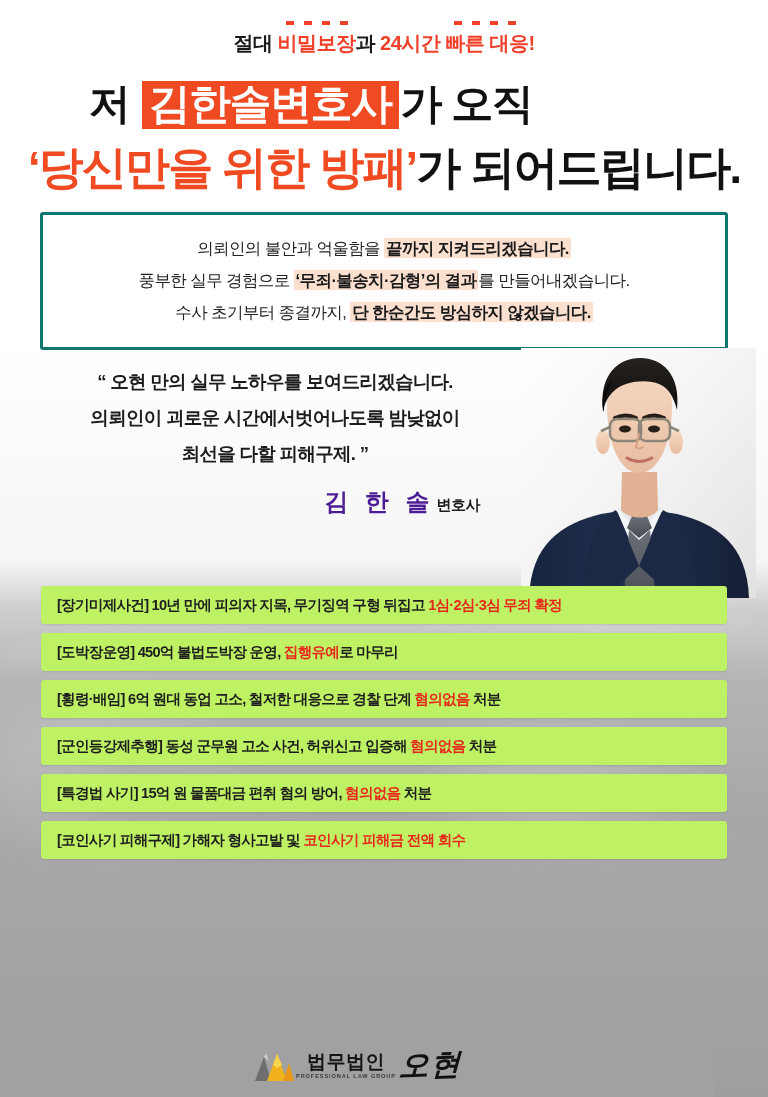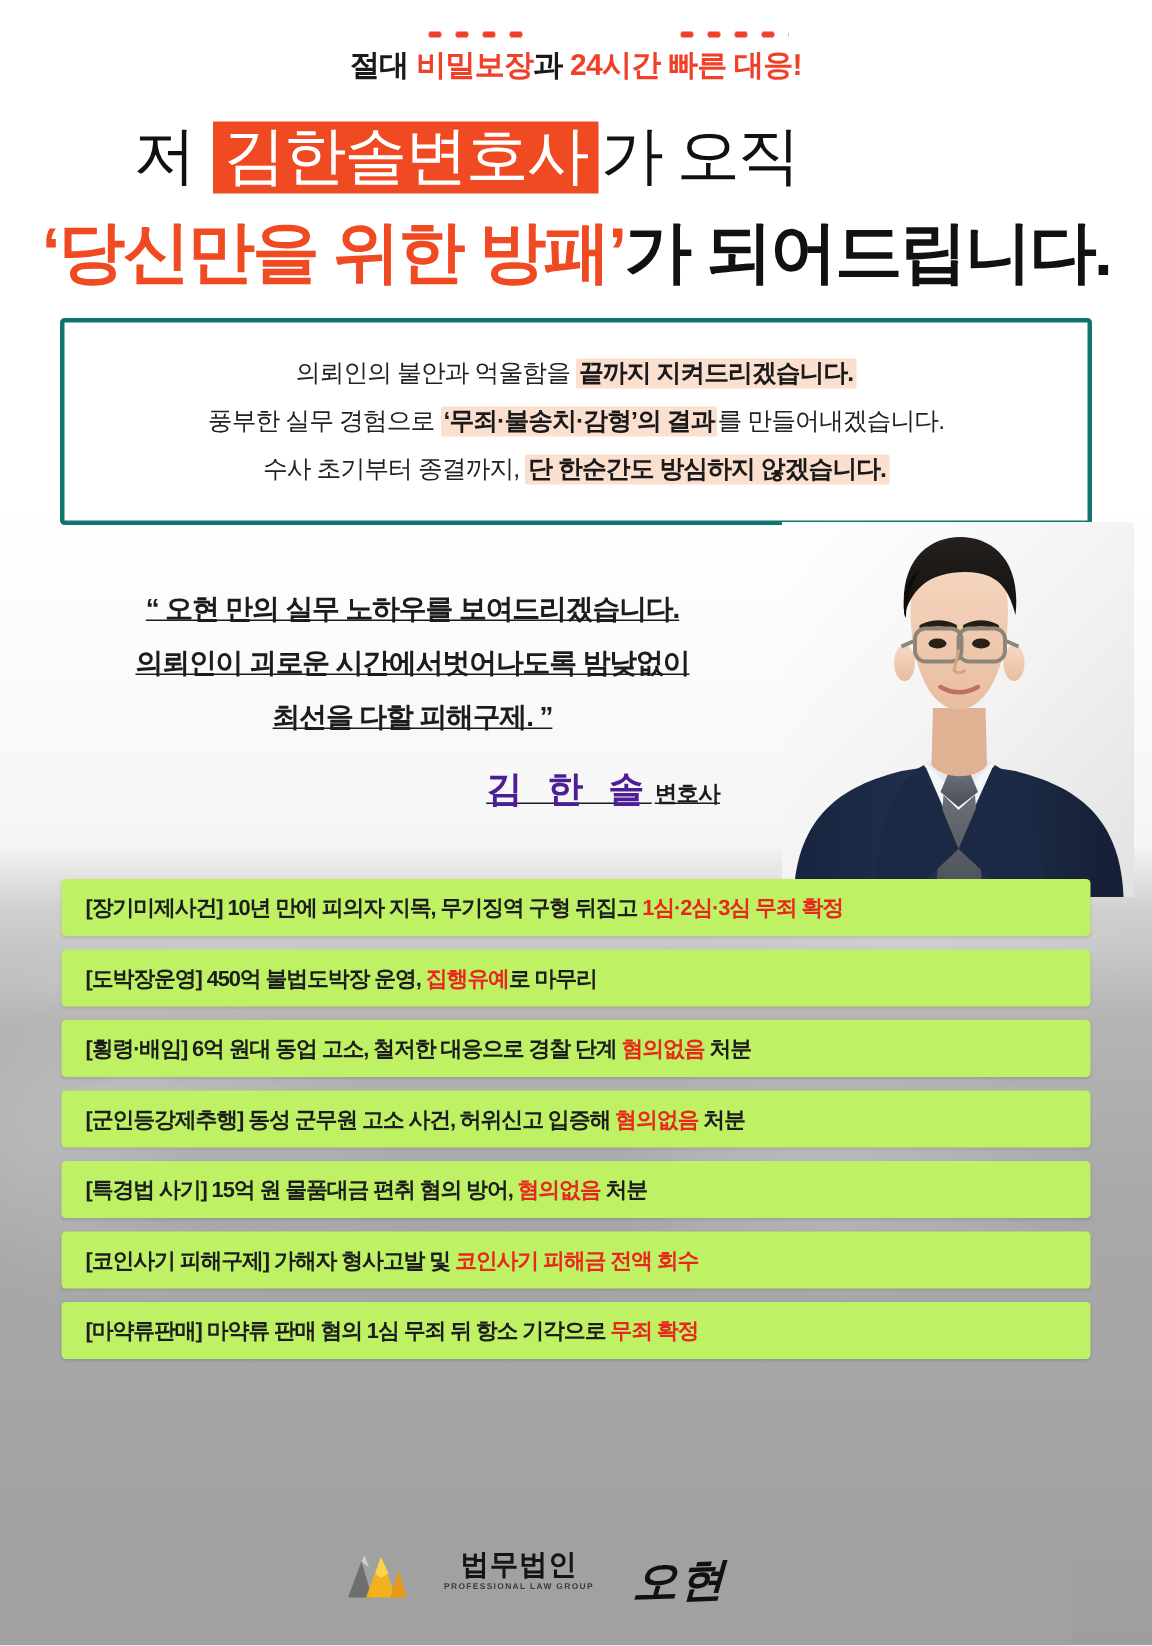--- a/index.html
+++ b/index.html
@@ -91,21 +91,21 @@
     background-repeat: repeat-x;
     background-position: 2px 0;
   }
 
   .headline1 {
     position: absolute;
     left: 0; top: 76px;
     width: 621px;
     text-align: center;
     font-size: 42px;
-    font-weight: 400;
+    font-weight: 700;
     color: #111111;
     letter-spacing: -1.5px;
     white-space: nowrap;
   }
   .hl-mark {
     background: #f04a22;
     color: #ffffff;
     padding: 2px 7px 4px 7px;
     margin: 0 2px;
     display: inline-block;
@@ -159,25 +159,24 @@
   .portrait {
     position: absolute;
     left: 521px; top: 348px;
     width: 235px; height: 250px;
     overflow: hidden;
   }
 
   
   .quote {
     position: absolute;
-    left: 40px; top: 388px;
+    left: 40px; top: 364px;
     width: 470px;
     text-align: center;
     color: #1c1c1c;
-    text-decoration: underline;
   }
   .q-line {
     font-size: 18.5px;
     font-weight: 700;
     letter-spacing: -0.7px;
     line-height: 1.95;
     white-space: nowrap;
   }
   .q-sign {
     margin-top: 14px;
@@ -226,23 +225,23 @@
   }
   .card-text .hot { color: #e8281c; }
 
   
   .footer {
     position: absolute;
     left: 0; top: 1034px;
     width: 714px; height: 63px;
     background: #a1a1a1;
     display: flex;
-    align-items: flex-start;
+    align-items: center;
     justify-content: center;
-    gap: 24px;
+    gap: 1px;
   }
   .logo-mark {
     width: 42px; height: 32px;
     position: relative;
     flex: none;
   }
   .logo-word {
     display: flex;
     flex-direction: column;
     align-items: center;
@@ -426,23 +425,20 @@
     </div>
 
     <div class="card">
       <div class="card-text"><span>[특경법 사기]</span><span> 15억 원 물품대금 편취 혐의 방어, </span><span class="hot">혐의없음</span><span> 처분</span></div>
     </div>
 
     <div class="card">
       <div class="card-text"><span>[코인사기 피해구제]</span><span> 가해자 형사고발 및 </span><span class="hot">코인사기 피해금 전액 회수</span><span></span></div>
     </div>
 
-    <div class="card">
-      <div class="card-text"><span>[마약류판매]</span><span> 마약류 판매 혐의 1심 무죄 뒤 항소 기각으로 </span><span class="hot">무죄 확정</span><span></span></div>
-    </div>
 
 
   </div>
 
   <div class="footer">
     <div class="logo-mark">
       <svg viewBox="0 0 42 32" width="42" height="32">
         <path d="M2 31 L11 7 L18 31 Z" fill="#6e6e6e"></path>
         <path d="M11 7 L13 3 L16 11 Z" fill="#cfcfcf"></path>
         <path d="M14 31 L24 4 L34 31 Z" fill="#f2b21e"></path>

